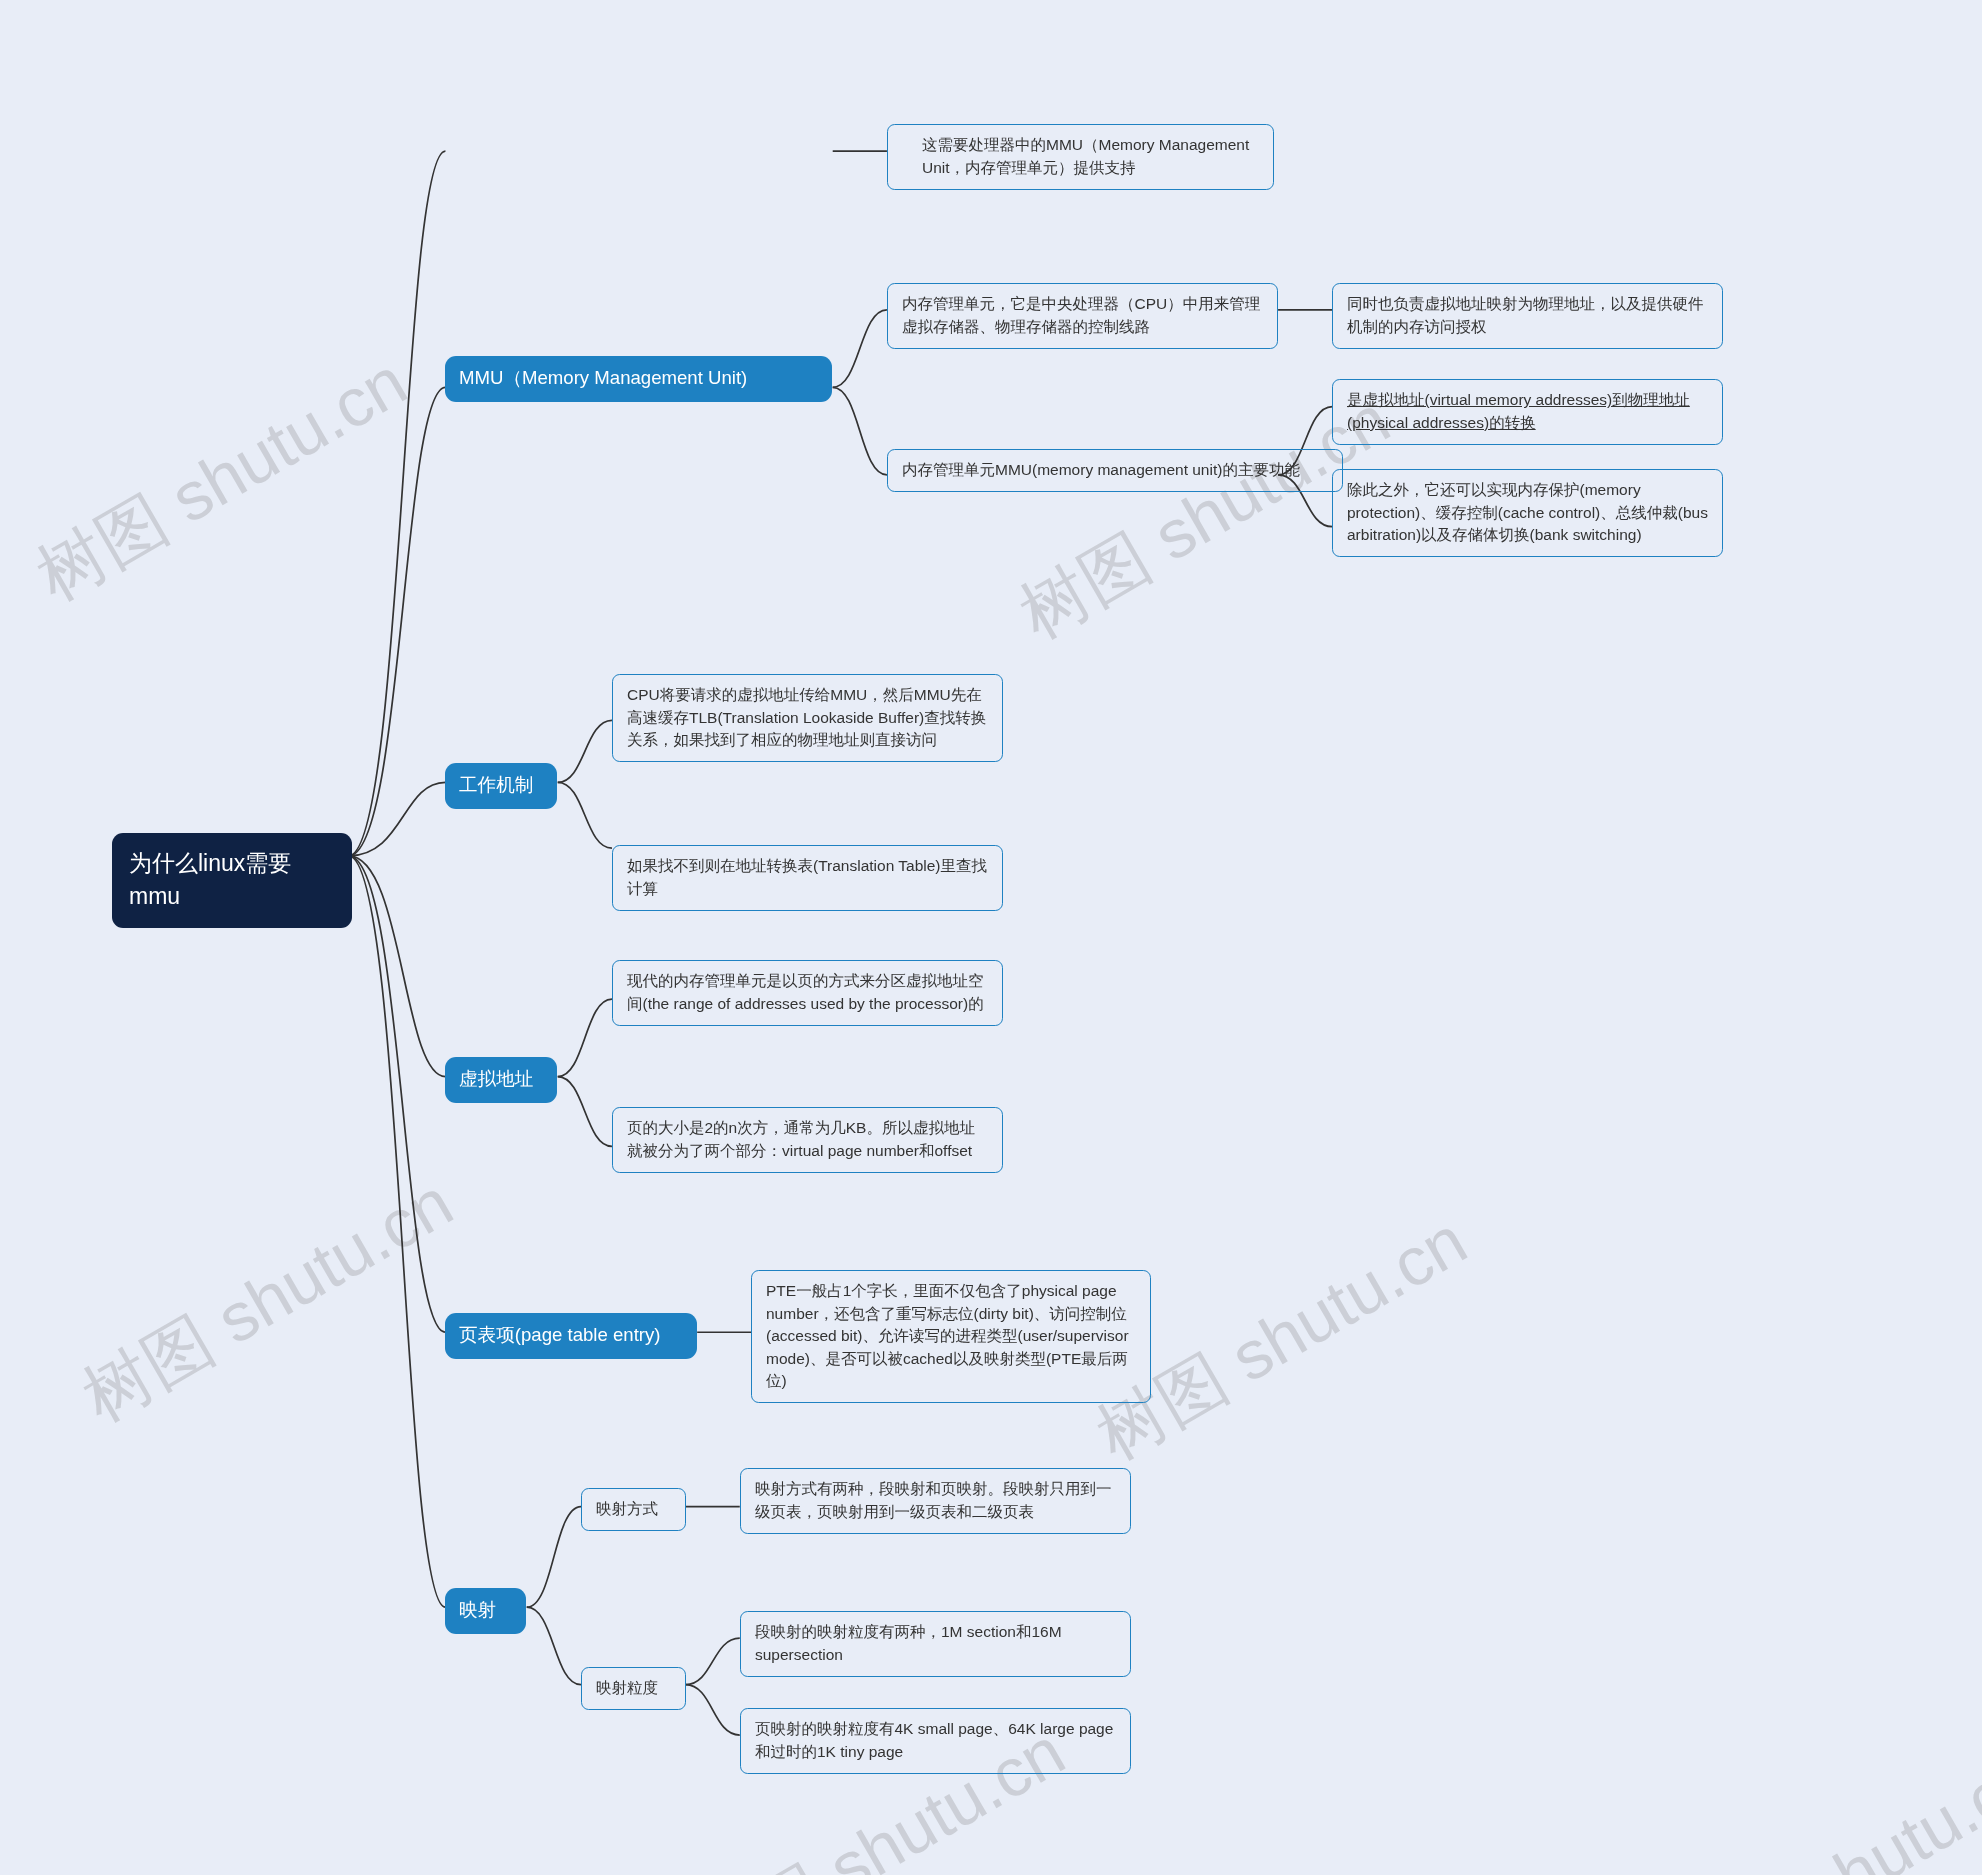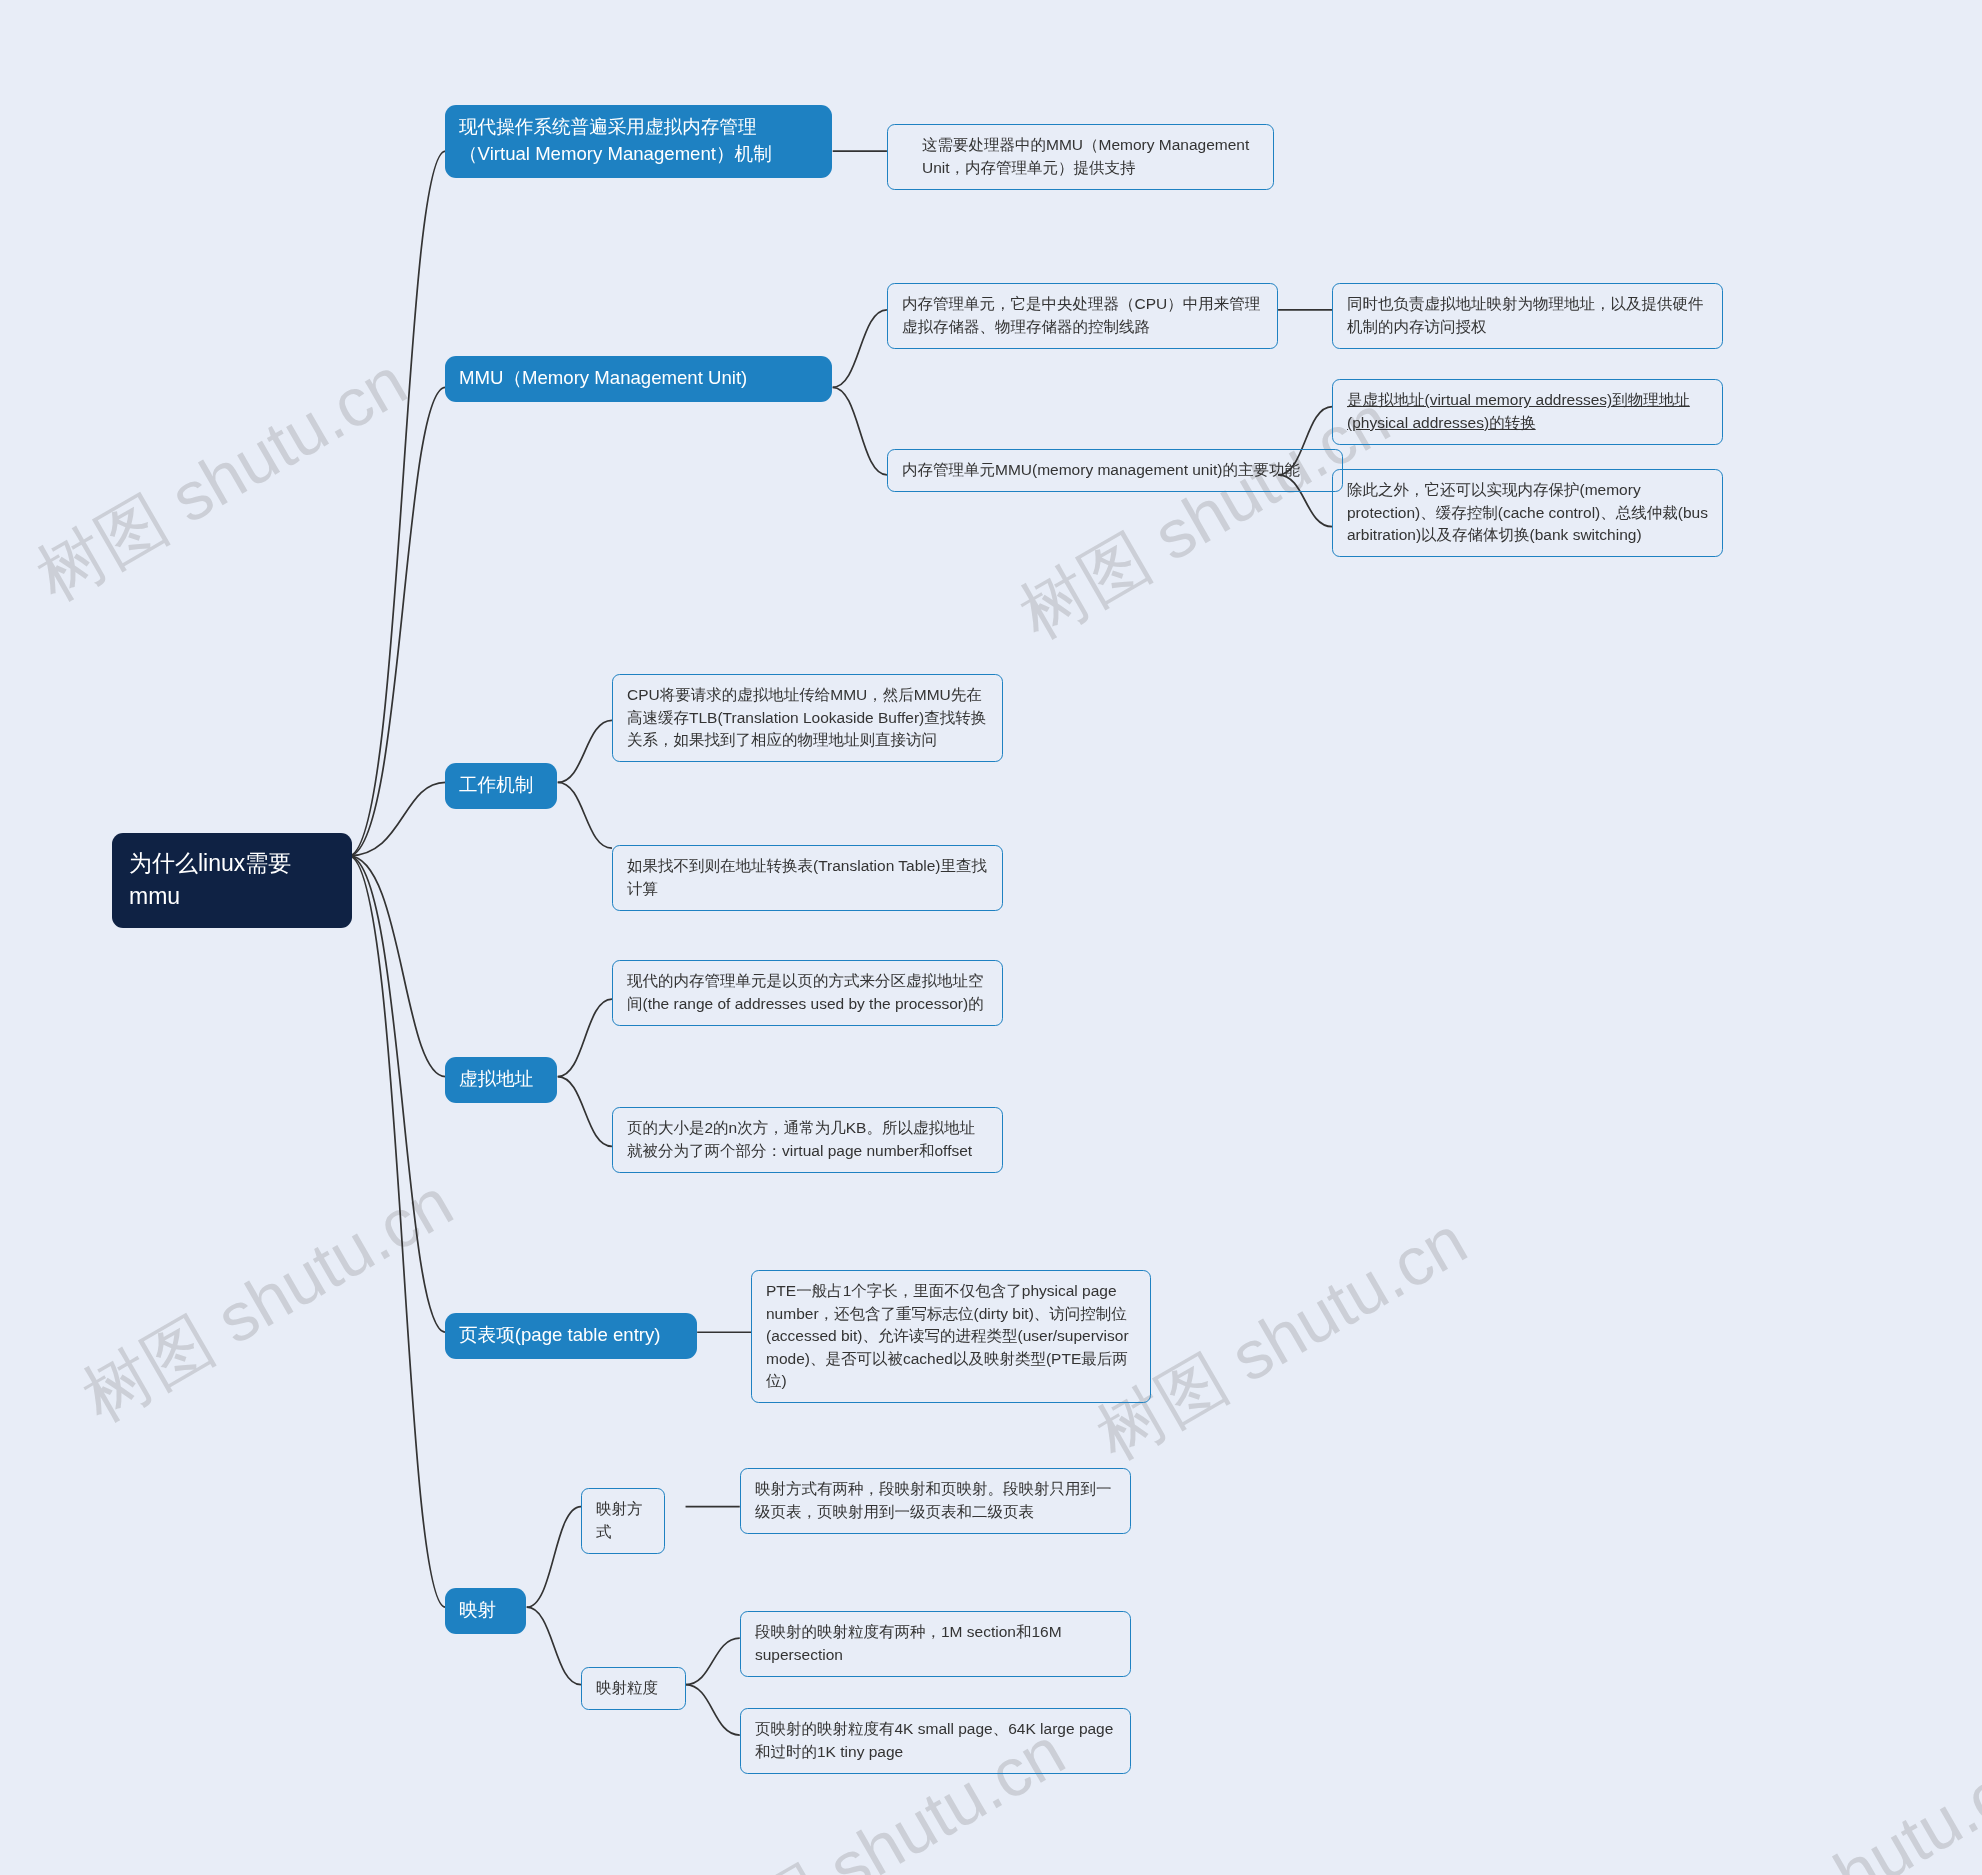--- a/index.html
+++ b/index.html
@@ -118,21 +118,20 @@
 
     <path d="M 885 1945 C 920 1945, 920 1945, 955 1945"></path>
 
     <path d="M 885 2175 C 920 2175, 920 2115, 955 2115"></path>
 
     <path d="M 885 2175 C 920 2175, 920 2240, 955 2240"></path>
   </svg>
 
   <div class="node node-root" style="left:112px; top:833px; width:240px;">为什么linux需要mmu</div>
 
-  <div class="node node-topic" style="left:445px; top:105px; width:387px;">现代操作系统普遍采用虚拟内存管理（Virtual Memory Management）机制</div>
 
   <div class="node node-topic" style="left:445px; top:356px; width:387px;">MMU（Memory Management Unit)</div>
 
   <div class="node node-topic" style="left:445px; top:763px; width:112px;">工作机制</div>
 
   <div class="node node-topic" style="left:445px; top:1057px; width:112px;">虚拟地址</div>
 
   <div class="node node-topic" style="left:445px; top:1313px; width:252px;">页表项(page table entry)</div>
 
   <div class="node node-topic" style="left:445px; top:1588px; width:81px;">映射</div>
@@ -147,21 +146,21 @@
   <div class="node node-sub" style="left:1332px; top:469px; width:391px;">除此之外，它还可以实现内存保护(memory protection)、缓存控制(cache control)、总线仲裁(bus arbitration)以及存储体切换(bank switching)</div>
 
   <div class="node node-sub" style="left:612px; top:674px; width:391px;">CPU将要请求的虚拟地址传给MMU，然后MMU先在高速缓存TLB(Translation Lookaside Buffer)查找转换关系，如果找到了相应的物理地址则直接访问</div>
   <div class="node node-sub" style="left:612px; top:821px; width:391px;margin-top:24px;">如果找不到则在地址转换表(Translation Table)里查找计算</div>
 
   <div class="node node-sub" style="left:612px; top:960px; width:391px;">现代的内存管理单元是以页的方式来分区虚拟地址空间(the range of addresses used by the processor)的</div>
   <div class="node node-sub" style="left:612px; top:1107px; width:391px;">页的大小是2的n次方，通常为几KB。所以虚拟地址就被分为了两个部分：virtual page number和offset</div>
 
   <div class="node node-sub" style="left:751px; top:1270px; width:400px;">PTE一般占1个字长，里面不仅包含了physical page number，还包含了重写标志位(dirty bit)、访问控制位(accessed bit)、允许读写的进程类型(user/supervisor mode)、是否可以被cached以及映射类型(PTE最后两位)</div>
 
-  <div class="node node-sub" style="left:581px; top:1488px; width:84px;">映射方式</div>
+  <div class="node node-sub" style="left:581px; top:1488px; width:105px;">映射方式</div>
   <div class="node node-sub" style="left:581px; top:1667px; width:105px;">映射粒度</div>
 
   <div class="node node-sub" style="left:740px; top:1468px; width:391px;">映射方式有两种，段映射和页映射。段映射只用到一级页表，页映射用到一级页表和二级页表</div>
 
   <div class="node node-sub" style="left:740px; top:1611px; width:391px;">段映射的映射粒度有两种，1M section和16M supersection</div>
   <div class="node node-sub" style="left:740px; top:1708px; width:391px;">页映射的映射粒度有4K small page、64K large page和过时的1K tiny page</div>
 
 </div>
 
 

